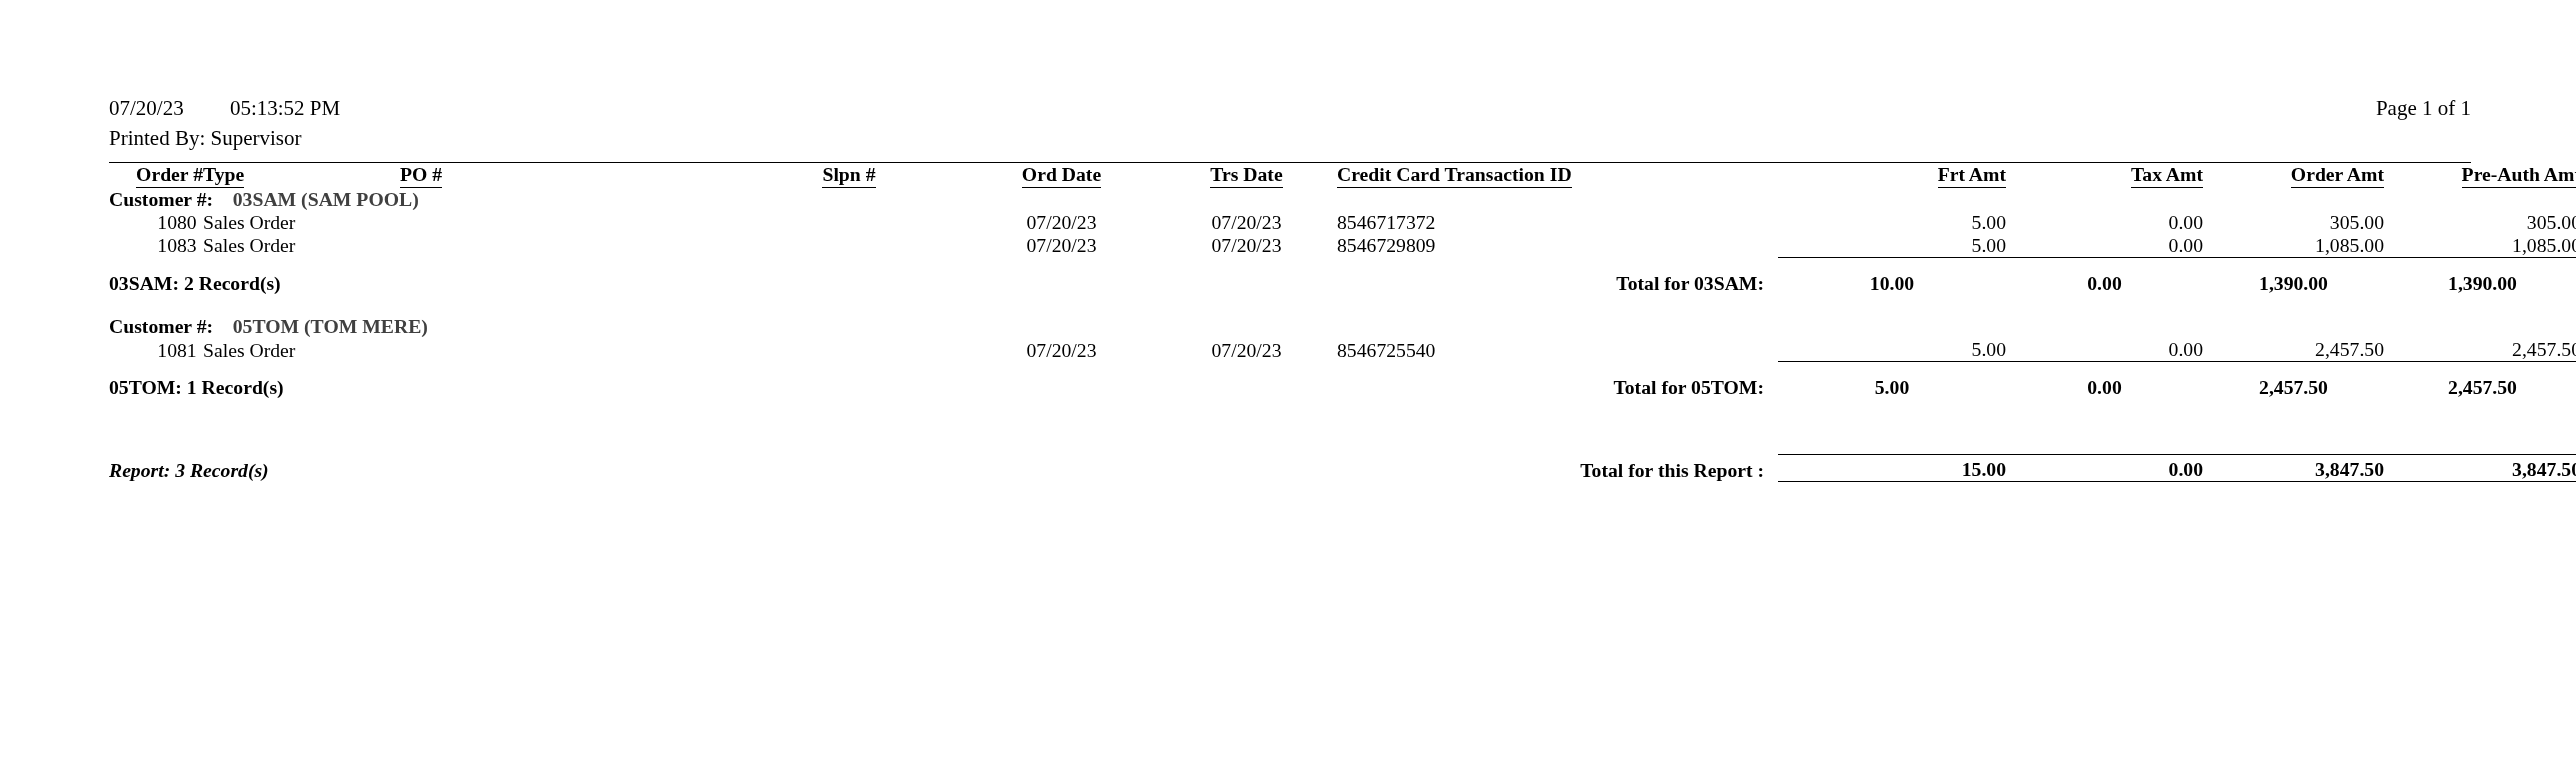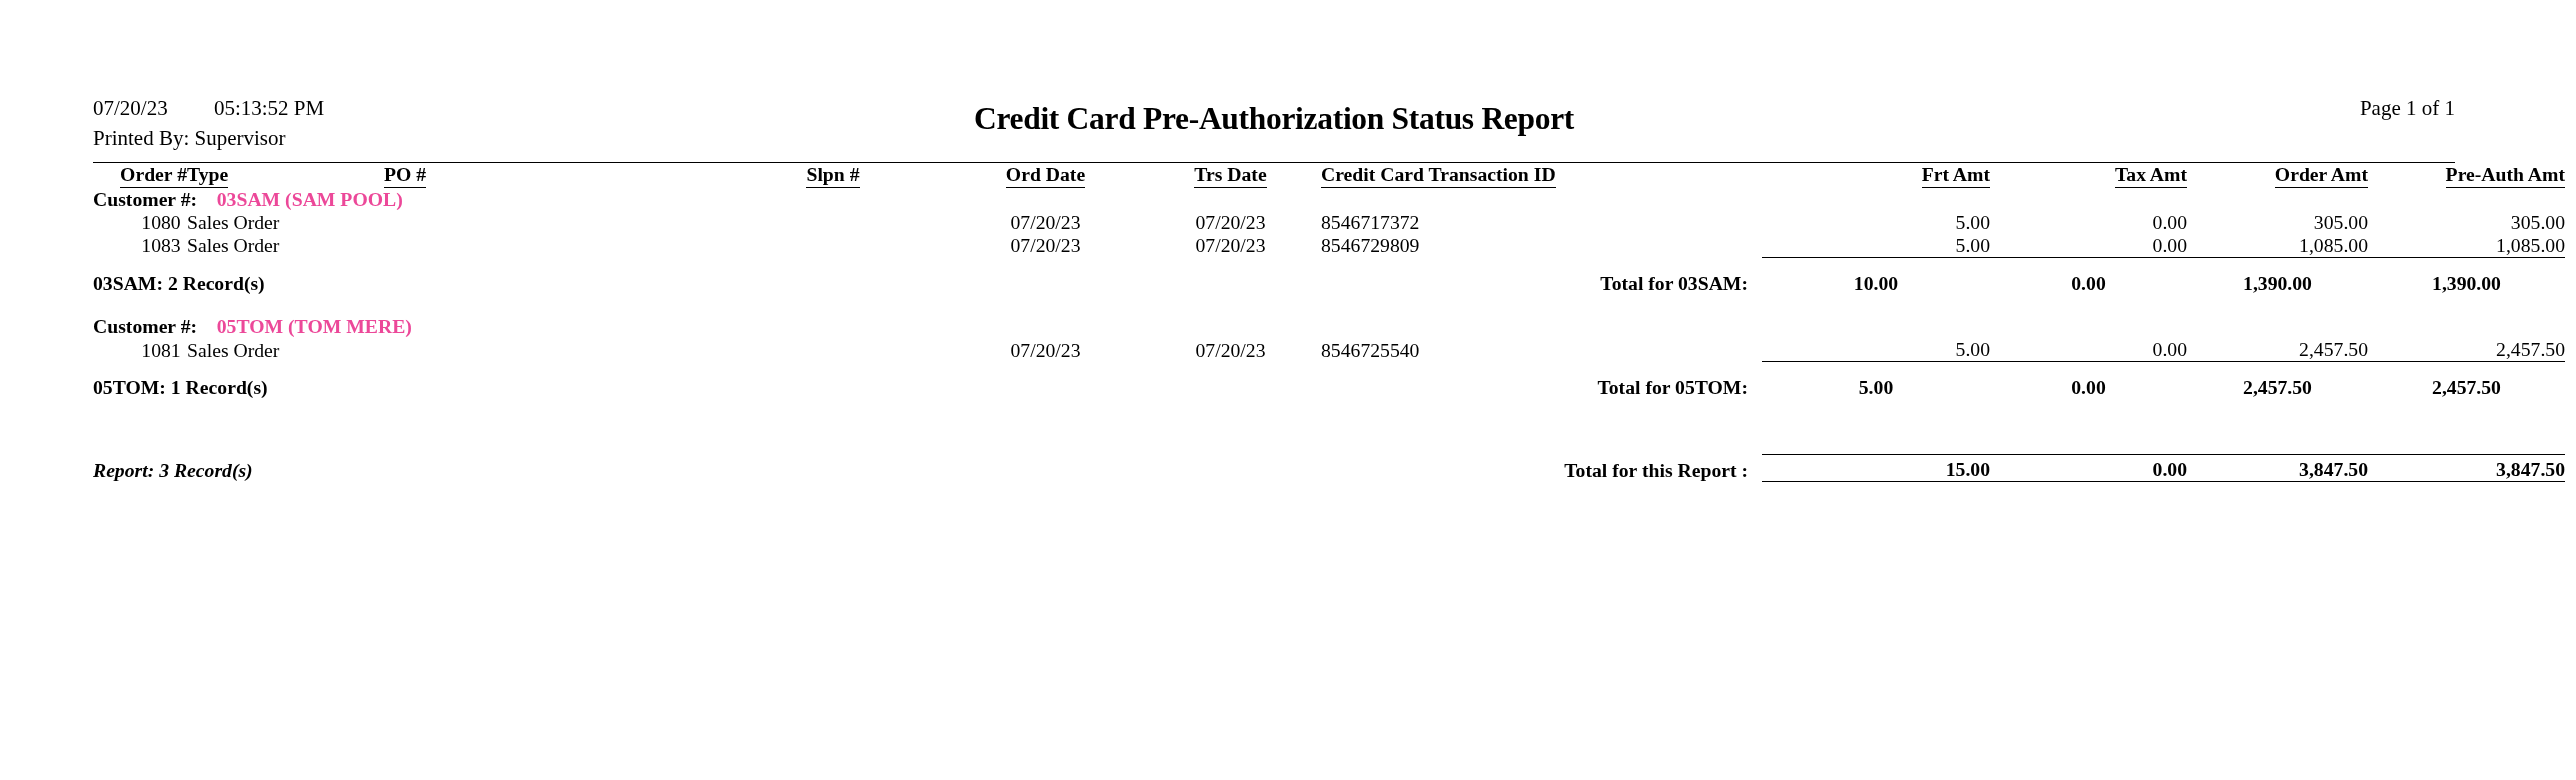--- a/index.html
+++ b/index.html
@@ -18,21 +18,21 @@
   .page {
     position: absolute;
     left: 0;
     top: 0;
     width: 2576px;
     height: 780px;
     background: #ffffff;
   }
   .report {
     position: absolute;
-    left: 93px;
+    left: 109px;
     top: 93px;
     width: 2362px;
   }
 
   
   .hdr-row {
     position: relative;
     height: 61px;
   }
   .hdr-left {
@@ -122,21 +122,21 @@
   .lft { text-align: left; }
 
   .cust-row td {
     padding-top: 11px;
     font-size: 19.7px;
   }
   .cust-label {
     font-weight: bold;
   }
   .cust-code {
-    color: #ec4899;
+    color: #404040;
     font-weight: bold;
   }
 
   .data-row td {
     padding-top: 5.5px;
     font-size: 19.7px;
   }
   .data-row .ordno {
     text-align: right;
     padding-right: 6.3px;
@@ -199,21 +199,20 @@
     <div class="hdr-row">
       <div class="hdr-left">
         <div>
           <span class="hdr-date">07/20/23</span>
           <span class="hdr-time">05:13:52 PM</span>
         </div>
         <span class="hdr-printed">Printed By: Supervisor</span>
       </div>
 
       <div class="hdr-center">
-        <div class="report-title">Credit Card Pre-Authorization Status Report</div>
       </div>
 
       <div class="hdr-right">Page 1 of  1</div>
     </div>
 
     <hr class="rule">
 
     <table class="grid">
       <colgroup>
         <col class="col-ord">

